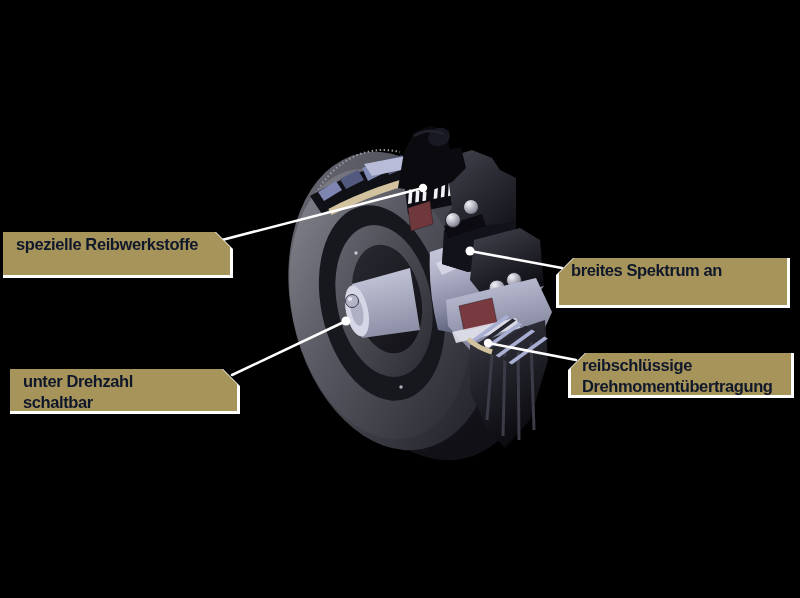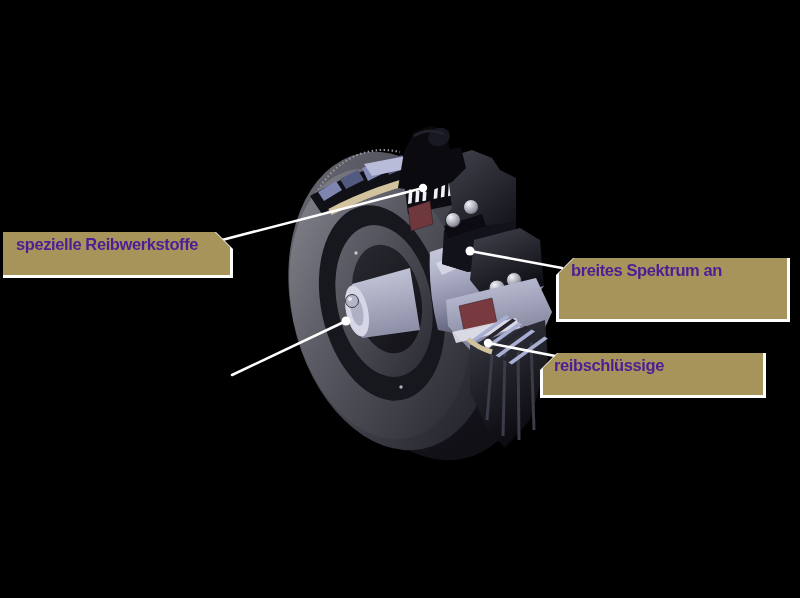--- a/index.html
+++ b/index.html
@@ -1,20 +1,20 @@
 <!DOCTYPE html>
 <html><head>
 <meta charset="utf-8">
 <style>
   html,body{margin:0;padding:0;background:#000;}
   .stage{position:relative;width:800px;height:598px;background:#000;overflow:hidden;
          font-family:"Liberation Sans",sans-serif;}
   .stage svg{position:absolute;left:0;top:0;}
   .callout{position:absolute;font-weight:bold;font-size:16.5px;line-height:20.5px;
-           letter-spacing:-0.4px;color:#4c1d95;}
+           letter-spacing:-0.4px;color:#0f172a;}
   .co-bg{position:absolute;inset:0;background:#fff;}
   .co-fill{position:absolute;background:#a6945a;box-sizing:border-box;}
   
   .co-left .co-bg{clip-path:polygon(0 0,calc(100% - 17px) 0,100% 17px,100% 100%,0 100%);}
   .co-left .co-fill{top:0;left:0;right:3px;bottom:3px;padding:2px 0 0 13px;
         clip-path:polygon(0 0,calc(100% - 15px) 0,100% 15px,100% 100%,0 100%);}
   
   .co-right .co-bg{clip-path:polygon(17px 0,100% 0,100% 100%,0 100%,0 17px);}
   .co-right .co-fill{top:0;left:3px;right:3px;bottom:3px;padding:2px 0 0 12px;
         clip-path:polygon(15px 0,100% 0,100% 100%,0 100%,0 15px);}
@@ -173,28 +173,36 @@
     </g>
   </svg>
 
   <div class="callout co-left" style="left:3px;top:232px;width:230px;height:46px;">
     <div class="co-bg"></div>
     <div class="co-fill">
       <span class="co-line">spezielle Reibwerkstoffe</span>
     </div>
   </div>
 
-
-  <div class="callout co-right" style="left:556px;top:258px;width:234px;height:64px;">
+  <div class="callout co-left" style="left:10px;top:369px;width:230px;height:45px;">
+    <div class="co-bg"></div>
+    <div class="co-fill">
+      <span class="co-line">unter Drehzahl</span>
+      <span class="co-line">schaltbar</span>
+    </div>
+  </div>
+
+  <div class="callout co-right" style="left:556px;top:258px;width:234px;height:50px;">
     <div class="co-bg"></div>
     <div class="co-fill">
       <span class="co-line">breites Spektrum an</span>
     </div>
   </div>
 
-  <div class="callout co-right" style="left:540px;top:353px;width:226px;height:45px;">
+  <div class="callout co-right" style="left:568px;top:353px;width:226px;height:45px;">
     <div class="co-bg"></div>
     <div class="co-fill" style="padding-left:11px;">
       <span class="co-line">reibschlüssige</span>
+      <span class="co-line">Drehmomentübertragung</span>
     </div>
   </div>
 
 </div>
 
 </body></html>

